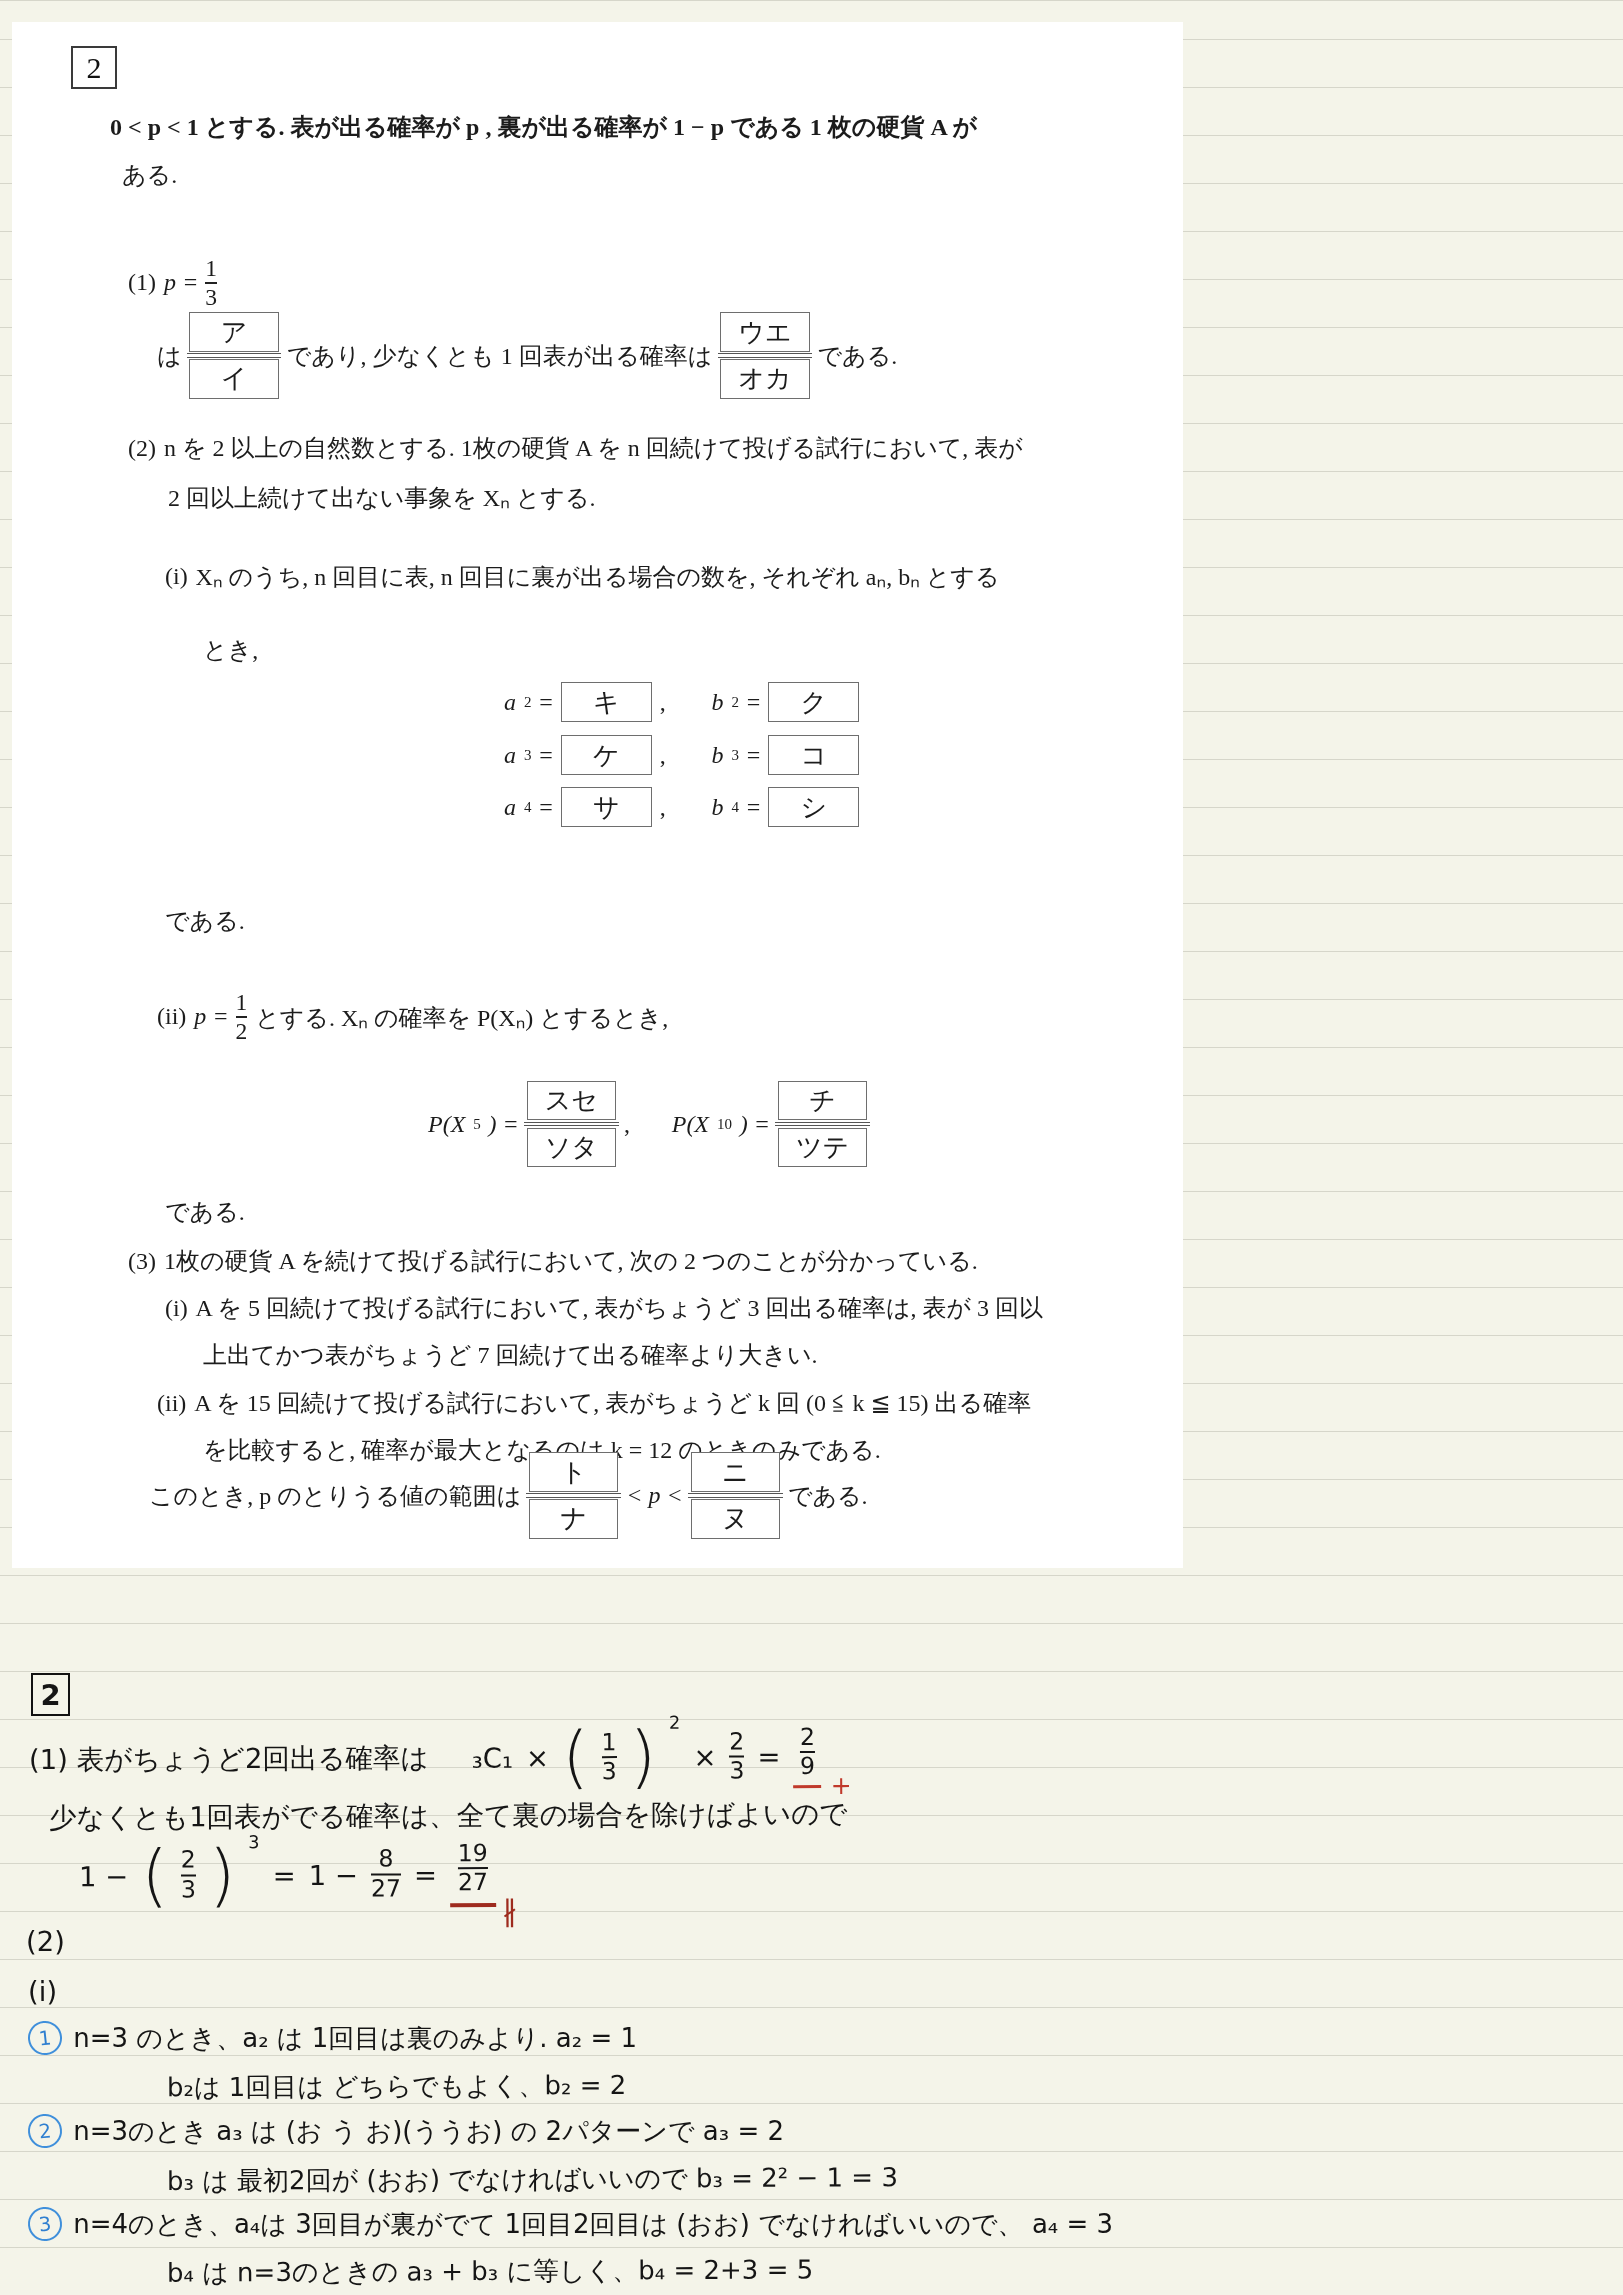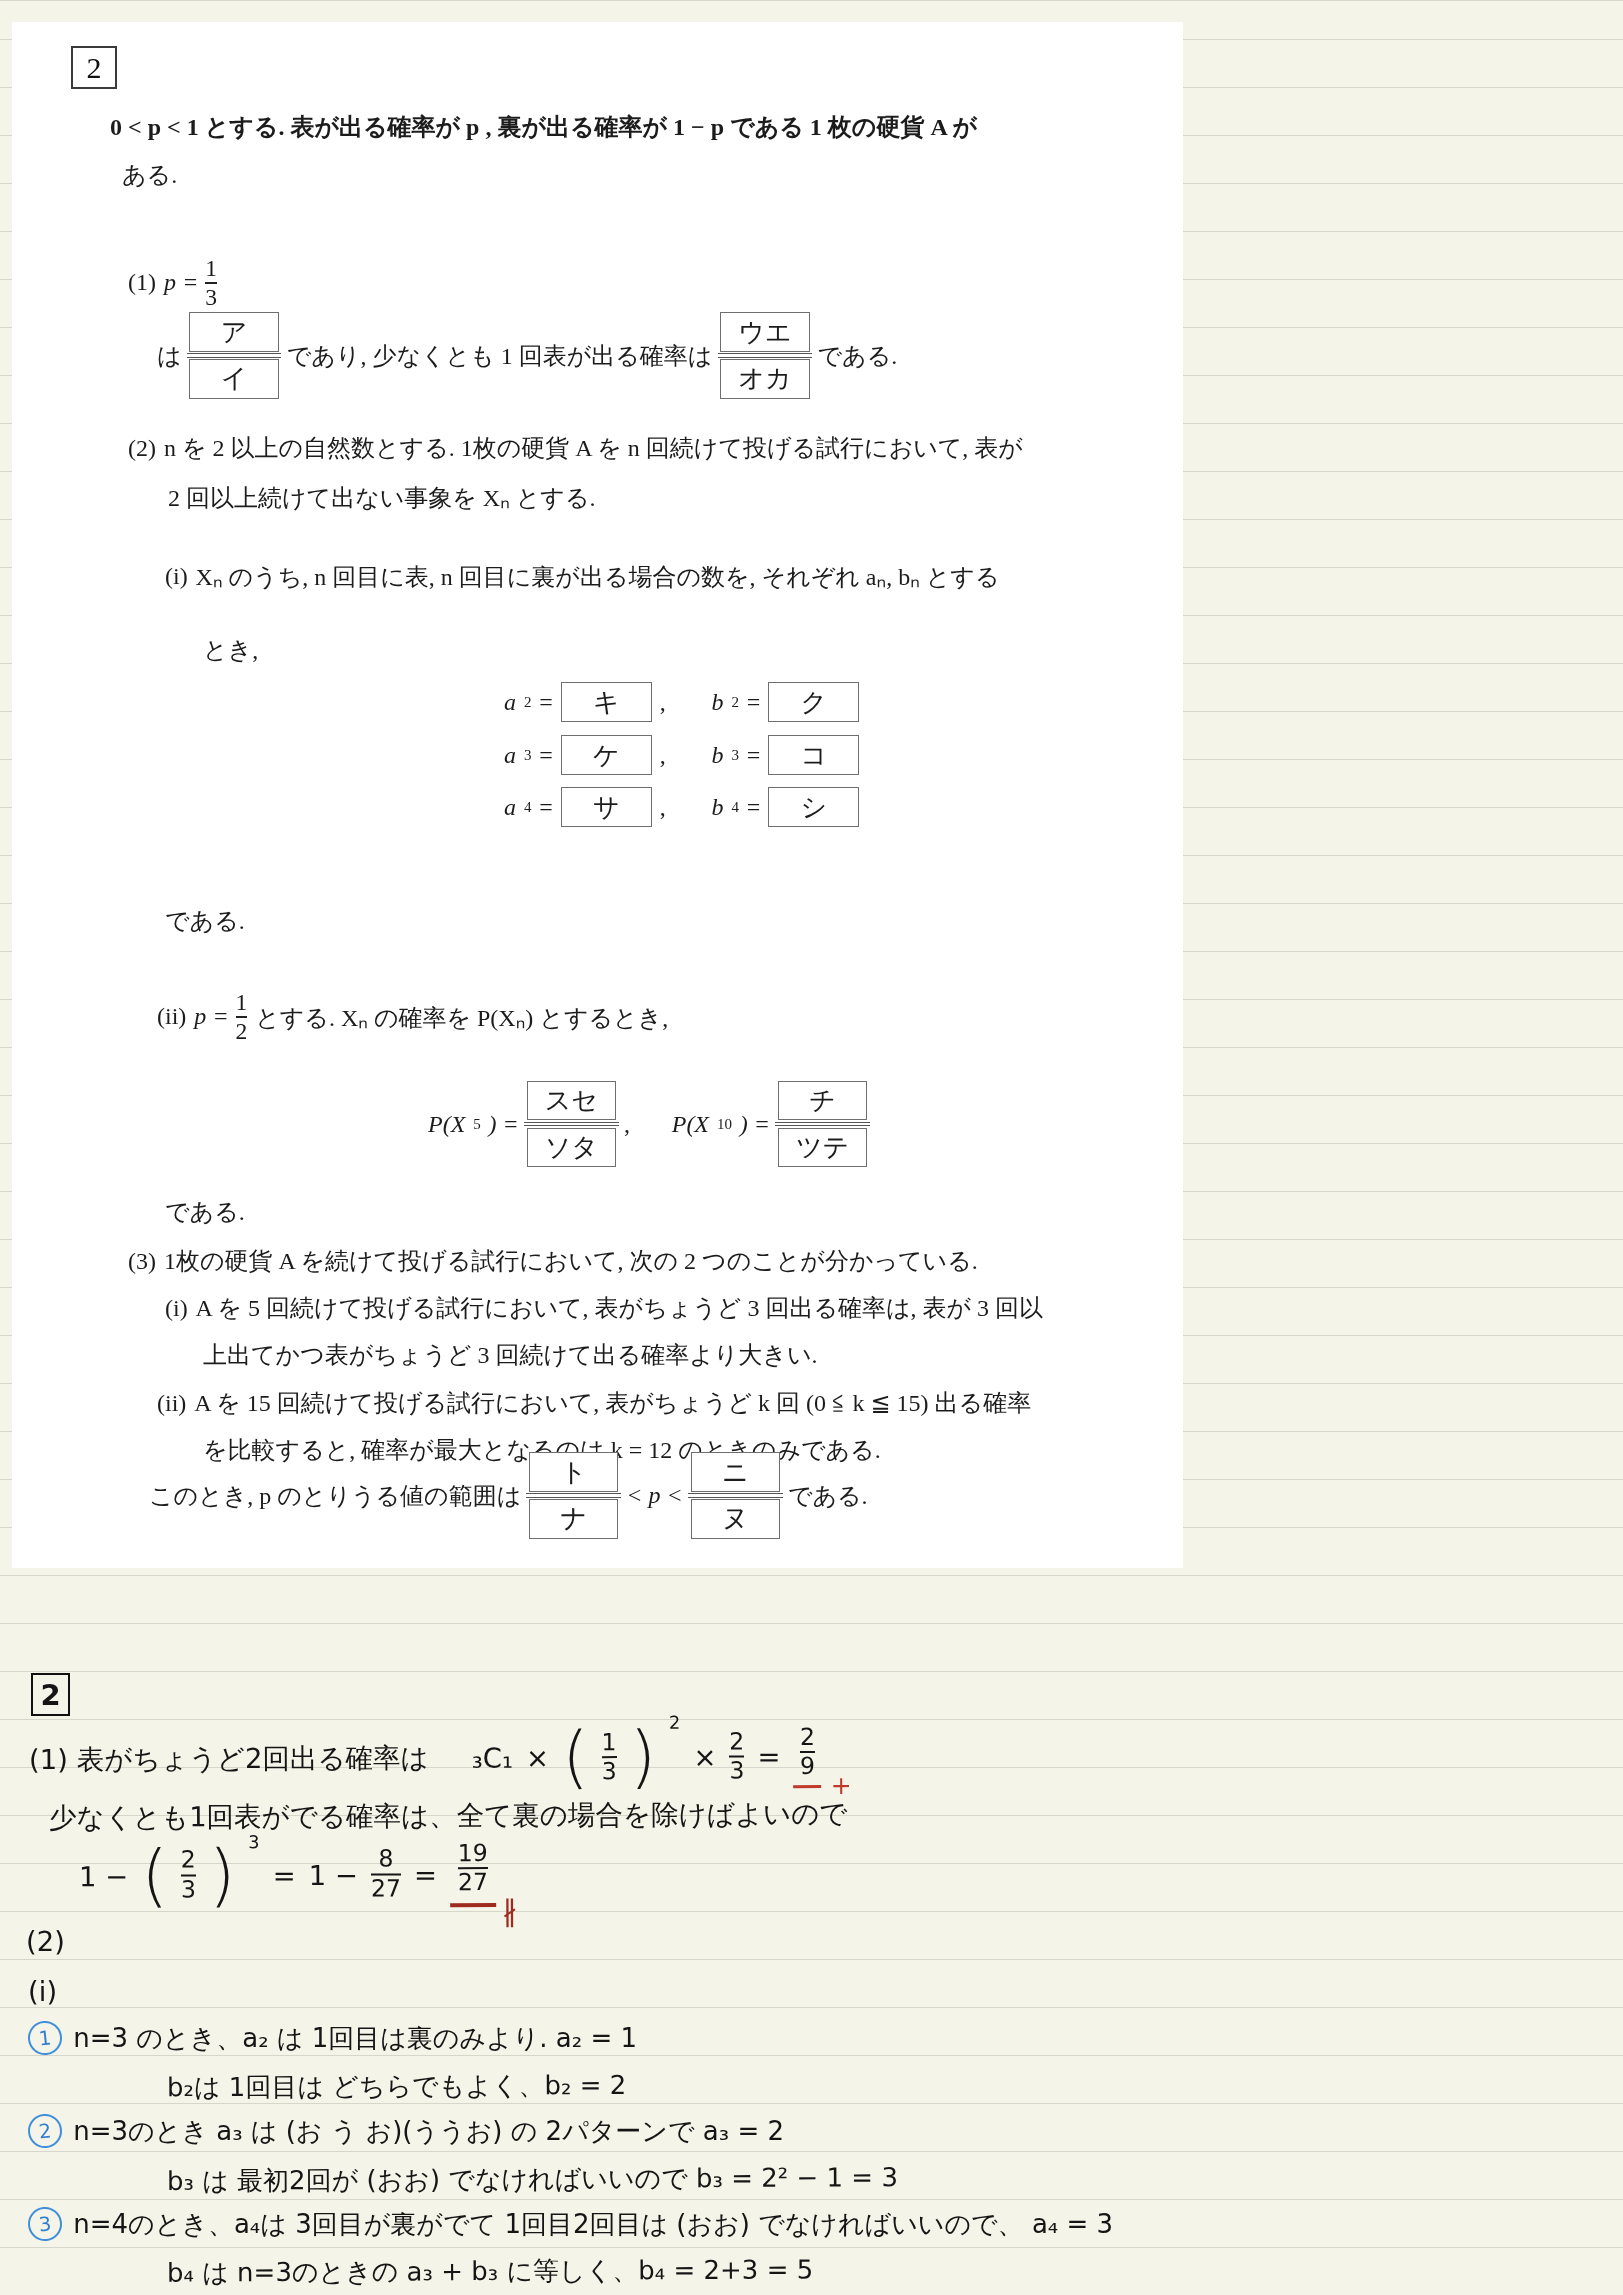--- a/index.html
+++ b/index.html
@@ -169,21 +169,21 @@
   <div class="pline" style="left:165px;top:1196px;">である.</div>
 
   <div class="pline prow" style="left:128px;top:1245px;">
     <span>(3)</span>
     <span>1枚の硬貨 A を続けて投げる試行において, 次の 2 つのことが分かっている.</span>
   </div>
   <div class="pline prow" style="left:165px;top:1292px;">
     <span>(i)</span>
     <span>A を 5 回続けて投げる試行において, 表がちょうど 3 回出る確率は, 表が 3 回以</span>
   </div>
-  <div class="pline" style="left:203px;top:1339px;">上出てかつ表がちょうど 3 回続けて出る確率より大きい.</div>
+  <div class="pline" style="left:203px;top:1339px;">上出てかつ表がちょうど 7 回続けて出る確率より大きい.</div>
   <div class="pline prow" style="left:157px;top:1387px;">
     <span>(ii)</span>
     <span>A を 15 回続けて投げる試行において, 表がちょうど k 回 (0 ≦ k ≦ 15) 出る確率</span>
   </div>
   <div class="pline" style="left:203px;top:1434px;">を比較すると, 確率が最大となるのは k = 12 のときのみである.</div>
 
   <div class="pline prow" style="left:149px;top:1438px;height:115px;">
     <span>このとき, p のとりうる値の範囲は</span>
     <span class="fracbox">
       <span class="fb">ト</span>

